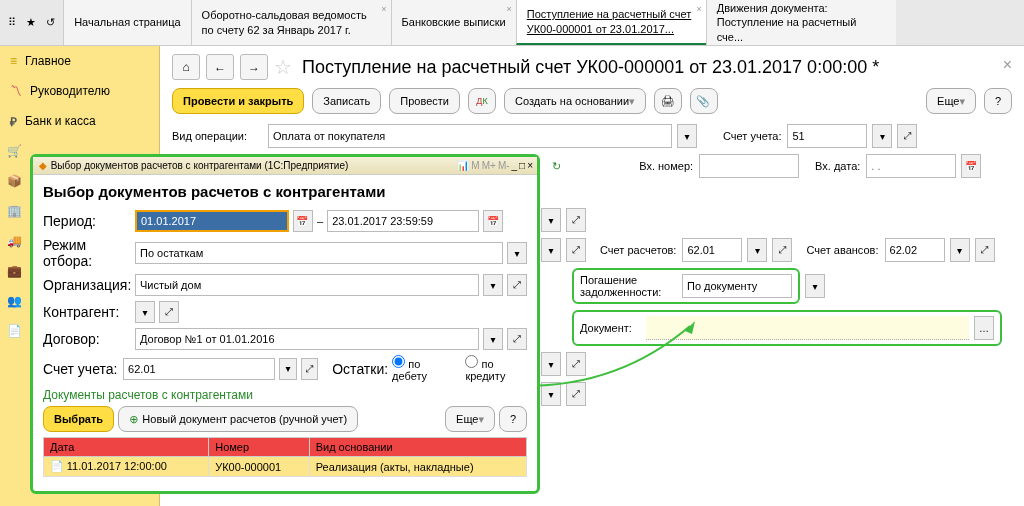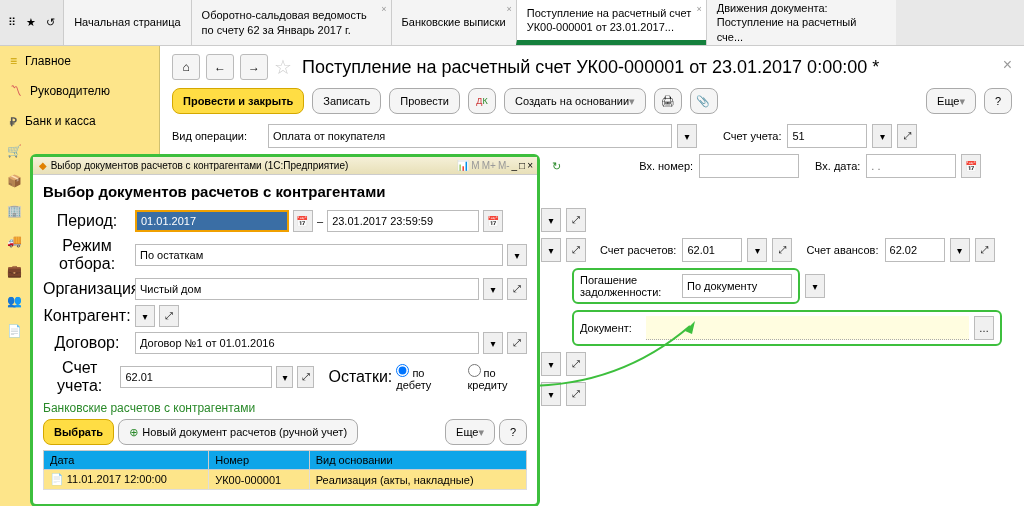--- a/index.html
+++ b/index.html
@@ -3,21 +3,21 @@
 <meta charset="utf-8">
 <style>
 * { box-sizing: border-box; margin: 0; padding: 0; font-family: Arial, sans-serif; }
 body { width: 1024px; height: 506px; background: #fff; font-size: 11px; overflow: hidden; position: relative; }
 
 
 .top-bar { height: 46px; background: #e8e8e8; display: flex; align-items: stretch; border-bottom: 1px solid #ccc; }
 .top-icons { display: flex; align-items: center; padding: 0 8px; gap: 10px; }
 .tabs { display: flex; flex: 1; }
 .tab { padding: 6px 10px; border-left: 1px solid #ccc; background: #f4f4f4; font-size: 11px; line-height: 1.3; position: relative; display: flex; align-items: center; }
-.tab.active { background: #fff; border-bottom: 5px solid #15803d; }
+.tab.active { background: #fff; border-bottom: 2px solid #15803d; text-decoration: underline; }
 .tab-close { position: absolute; top: 4px; right: 4px; font-size: 9px; color: #999; cursor: pointer; }
 
 
 .sidebar { position: absolute; left: 0; top: 46px; width: 160px; bottom: 0; background: #fde58a; border-right: 1px solid #d0c070; }
 .sidebar-item { height: 30px; display: flex; align-items: center; padding: 0 10px; gap: 8px; font-size: 12px; cursor: pointer; }
 .sidebar-item.icon-only { width: 30px; justify-content: center; }
 
 
 .main { position: absolute; left: 160px; right: 0; top: 46px; bottom: 0; background: #fff; padding: 8px 12px; }
 .title-row { display: flex; align-items: center; gap: 6px; margin-bottom: 8px; }
@@ -37,28 +37,28 @@
 .input { border: 1px solid #bbb; height: 24px; padding: 2px 4px; font-size: 11px; background: #fff; }
 .input-btn { width: 20px; height: 24px; border: 1px solid #bbb; background: #f0f0f0; cursor: pointer; font-size: 10px; display: inline-flex; align-items: center; justify-content: center; margin-left: -1px; }
 
 
 .dialog { position: absolute; left: 30px; top: 154px; width: 510px; border: 3px solid #3dbf3d; border-radius: 6px; background: #fff; z-index: 100; padding-bottom: 6px; }
 .dialog-titlebar { height: 18px; background: linear-gradient(#f5f0d8,#e8e0b8); border-bottom: 1px solid #ccc; display: flex; align-items: center; padding: 0 6px; font-size: 10px; position: relative; }
 .dialog-titlebar .sys-icons { position: absolute; right: 4px; display: flex; gap: 2px; }
 .dialog-body { padding: 8px 10px; position: relative; }
 .dialog-title { font-size: 15px; font-weight: bold; margin-bottom: 10px; }
 .d-row { display: flex; align-items: center; margin-bottom: 5px; gap: 4px; }
-.d-label { width: 88px; font-size: 16px; text-align: center; }
+.d-label { width: 88px; font-size: 14px; }
 .d-input { border: 1px solid #bbb; height: 22px; padding: 2px 4px; font-size: 11px; flex: 1; background: #fff; }
 .d-btn { width: 20px; height: 22px; border: 1px solid #bbb; background: #f0f0f0; cursor: pointer; font-size: 10px; display: inline-flex; align-items: center; justify-content: center; }
 .highlight-input { border: 2px solid #f0a000; background: #3a6ea5; color: #fff; }
 
 .green-title { color: #2a8a2a; font-size: 12px; margin: 6px 0 4px; }
 .table { width: 100%; border-collapse: collapse; font-size: 11px; }
-.table th { background: #0ea5e9; border: 1px solid #ccc; padding: 3px 6px; text-align: left; font-weight: normal; }
+.table th { background: #ef4444; border: 1px solid #ccc; padding: 3px 6px; text-align: left; font-weight: normal; }
 .table td { border: 1px solid #ddd; padding: 3px 6px; }
 .table tr.sel td { background: #fde58a; }
 
 
 .green-box { border: 2px solid #3dbf3d; border-radius: 6px; padding: 4px 6px; display: flex; align-items: center; gap: 6px; }
 .arrow-line { position: absolute; pointer-events: none; }
 
 .spacer { flex: 1; }
 </style>
 </head>
@@ -275,21 +275,21 @@
     <div class="d-row">
       <span class="d-label">Счет учета:</span>
       <input class="d-input" style="flex: 0 0 60px;" value="62.01">
       <button class="d-btn">▾</button>
       <button class="d-btn">⤢</button>
       <span class="d-label" style="width:auto;margin-left:10px">Остатки:</span>
       <label><input type="radio" checked="" style=""> <span>по дебету</span></label>
       <label style="margin-left:12px"><input type="radio" style=""> <span>по кредиту</span></label>
     </div>
 
-    <div class="green-title">Банковские расчетов с контрагентами</div>
+    <div class="green-title">Документы расчетов с контрагентами</div>
 
     <div class="d-row">
       <button class="btn yellow">Выбрать</button>
       <button class="btn">
           <span style="color:#2a8a2a;margin-right:4px">⊕</span>
           <span>Новый документ расчетов (ручной учет)</span>
         </button>
       <div class="spacer"></div>
       <button class="btn dropdown">Еще</button>
       <button class="btn small">?</button>

